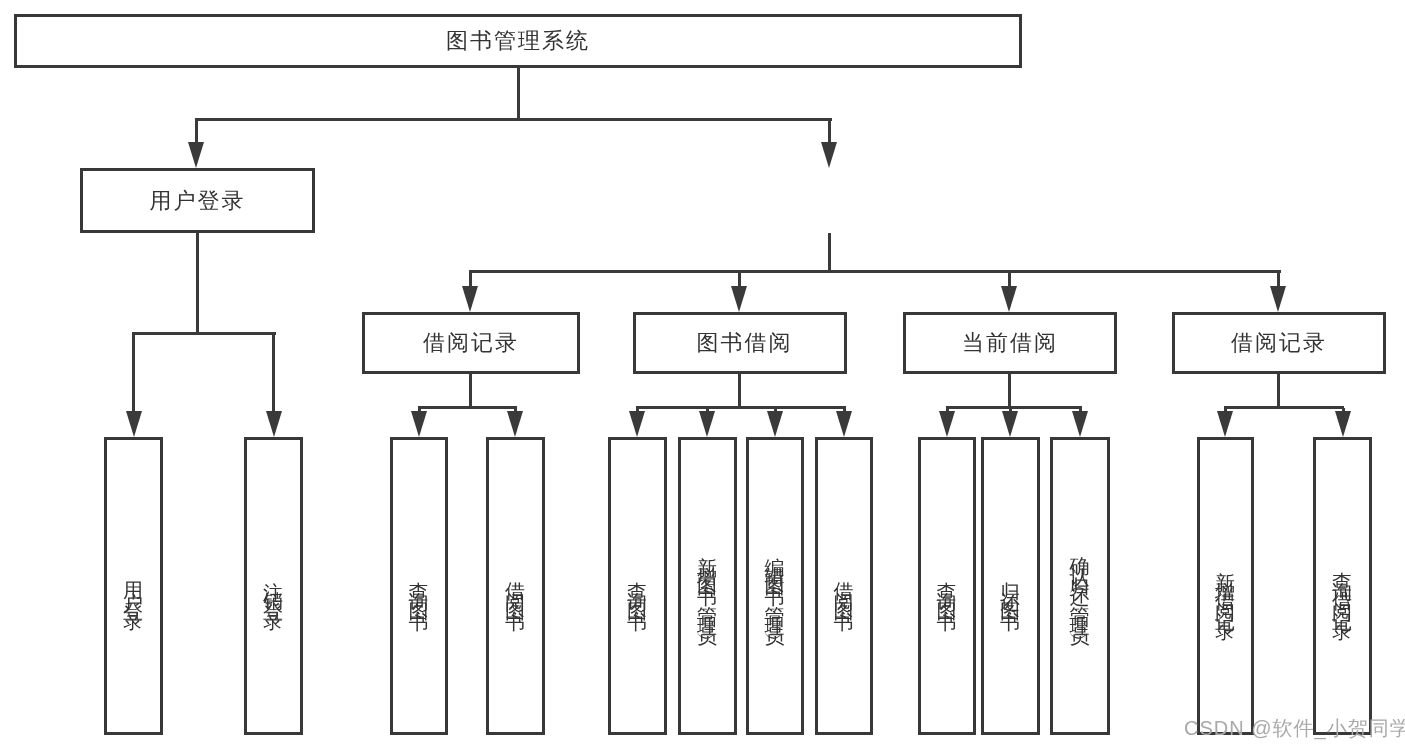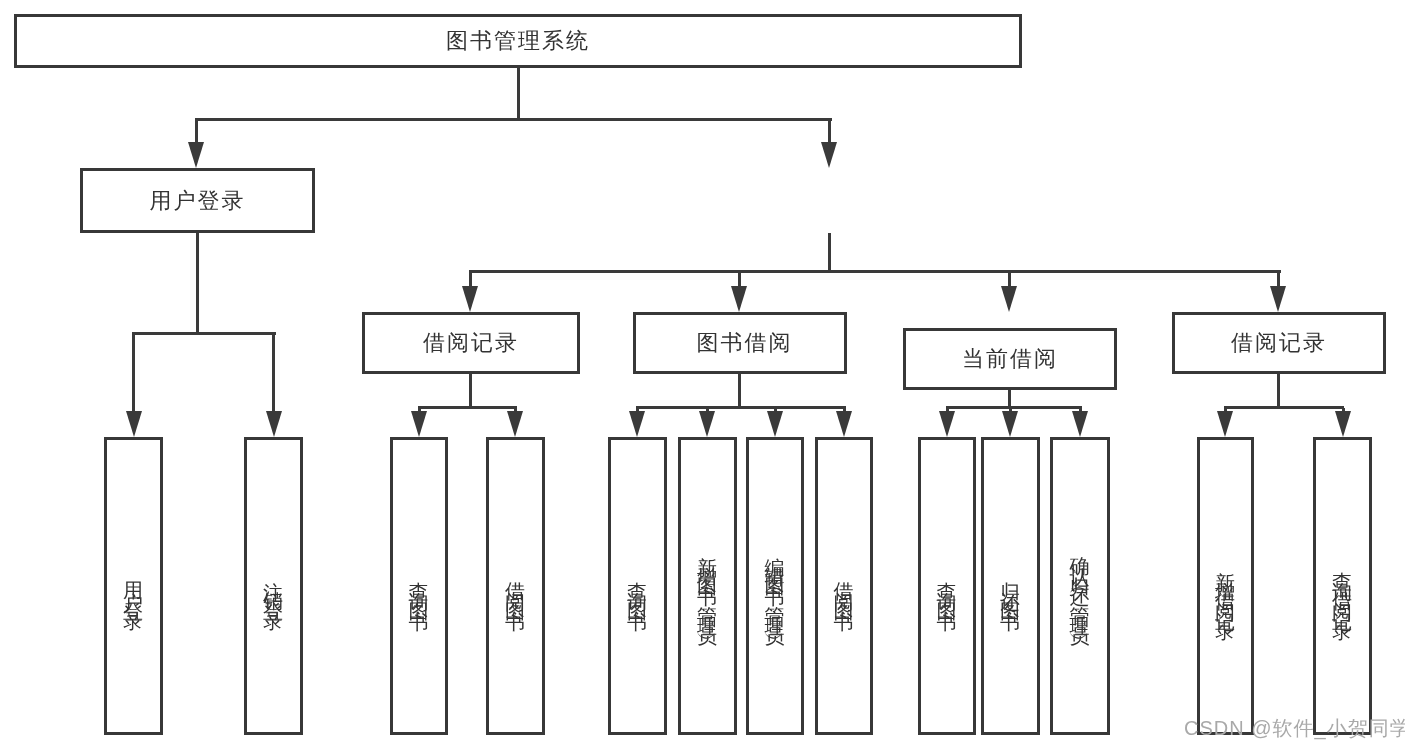--- a/index.html
+++ b/index.html
@@ -78,21 +78,21 @@
   <div class="box" style="left:80px; top:168px; width:235px; height:65px;">
     <span class="label">用户登录</span>
   </div>
 
   <div class="box" style="left:362px; top:312px; width:218px; height:62px;">
     <span class="label">借阅记录</span>
   </div>
   <div class="box" style="left:633px; top:312px; width:214px; height:62px;padding-left:9px;">
     <span class="label">图书借阅</span>
   </div>
-  <div class="box" style="left:903px; top:328px; width:214px; height:62px;">
+  <div class="box" style="left:903px; top:312px; width:214px; height:62px;">
     <span class="label">当前借阅</span>
   </div>
   <div class="box" style="left:1172px; top:312px; width:214px; height:62px;">
     <span class="label">借阅记录</span>
   </div>
 
   <div class="box leaf" style="left:104px; top:437px; width:59px; height:298px;">
     <span class="vtext">用户登录</span>
   </div>
   <div class="box leaf" style="left:244px; top:437px; width:59px; height:298px;">

